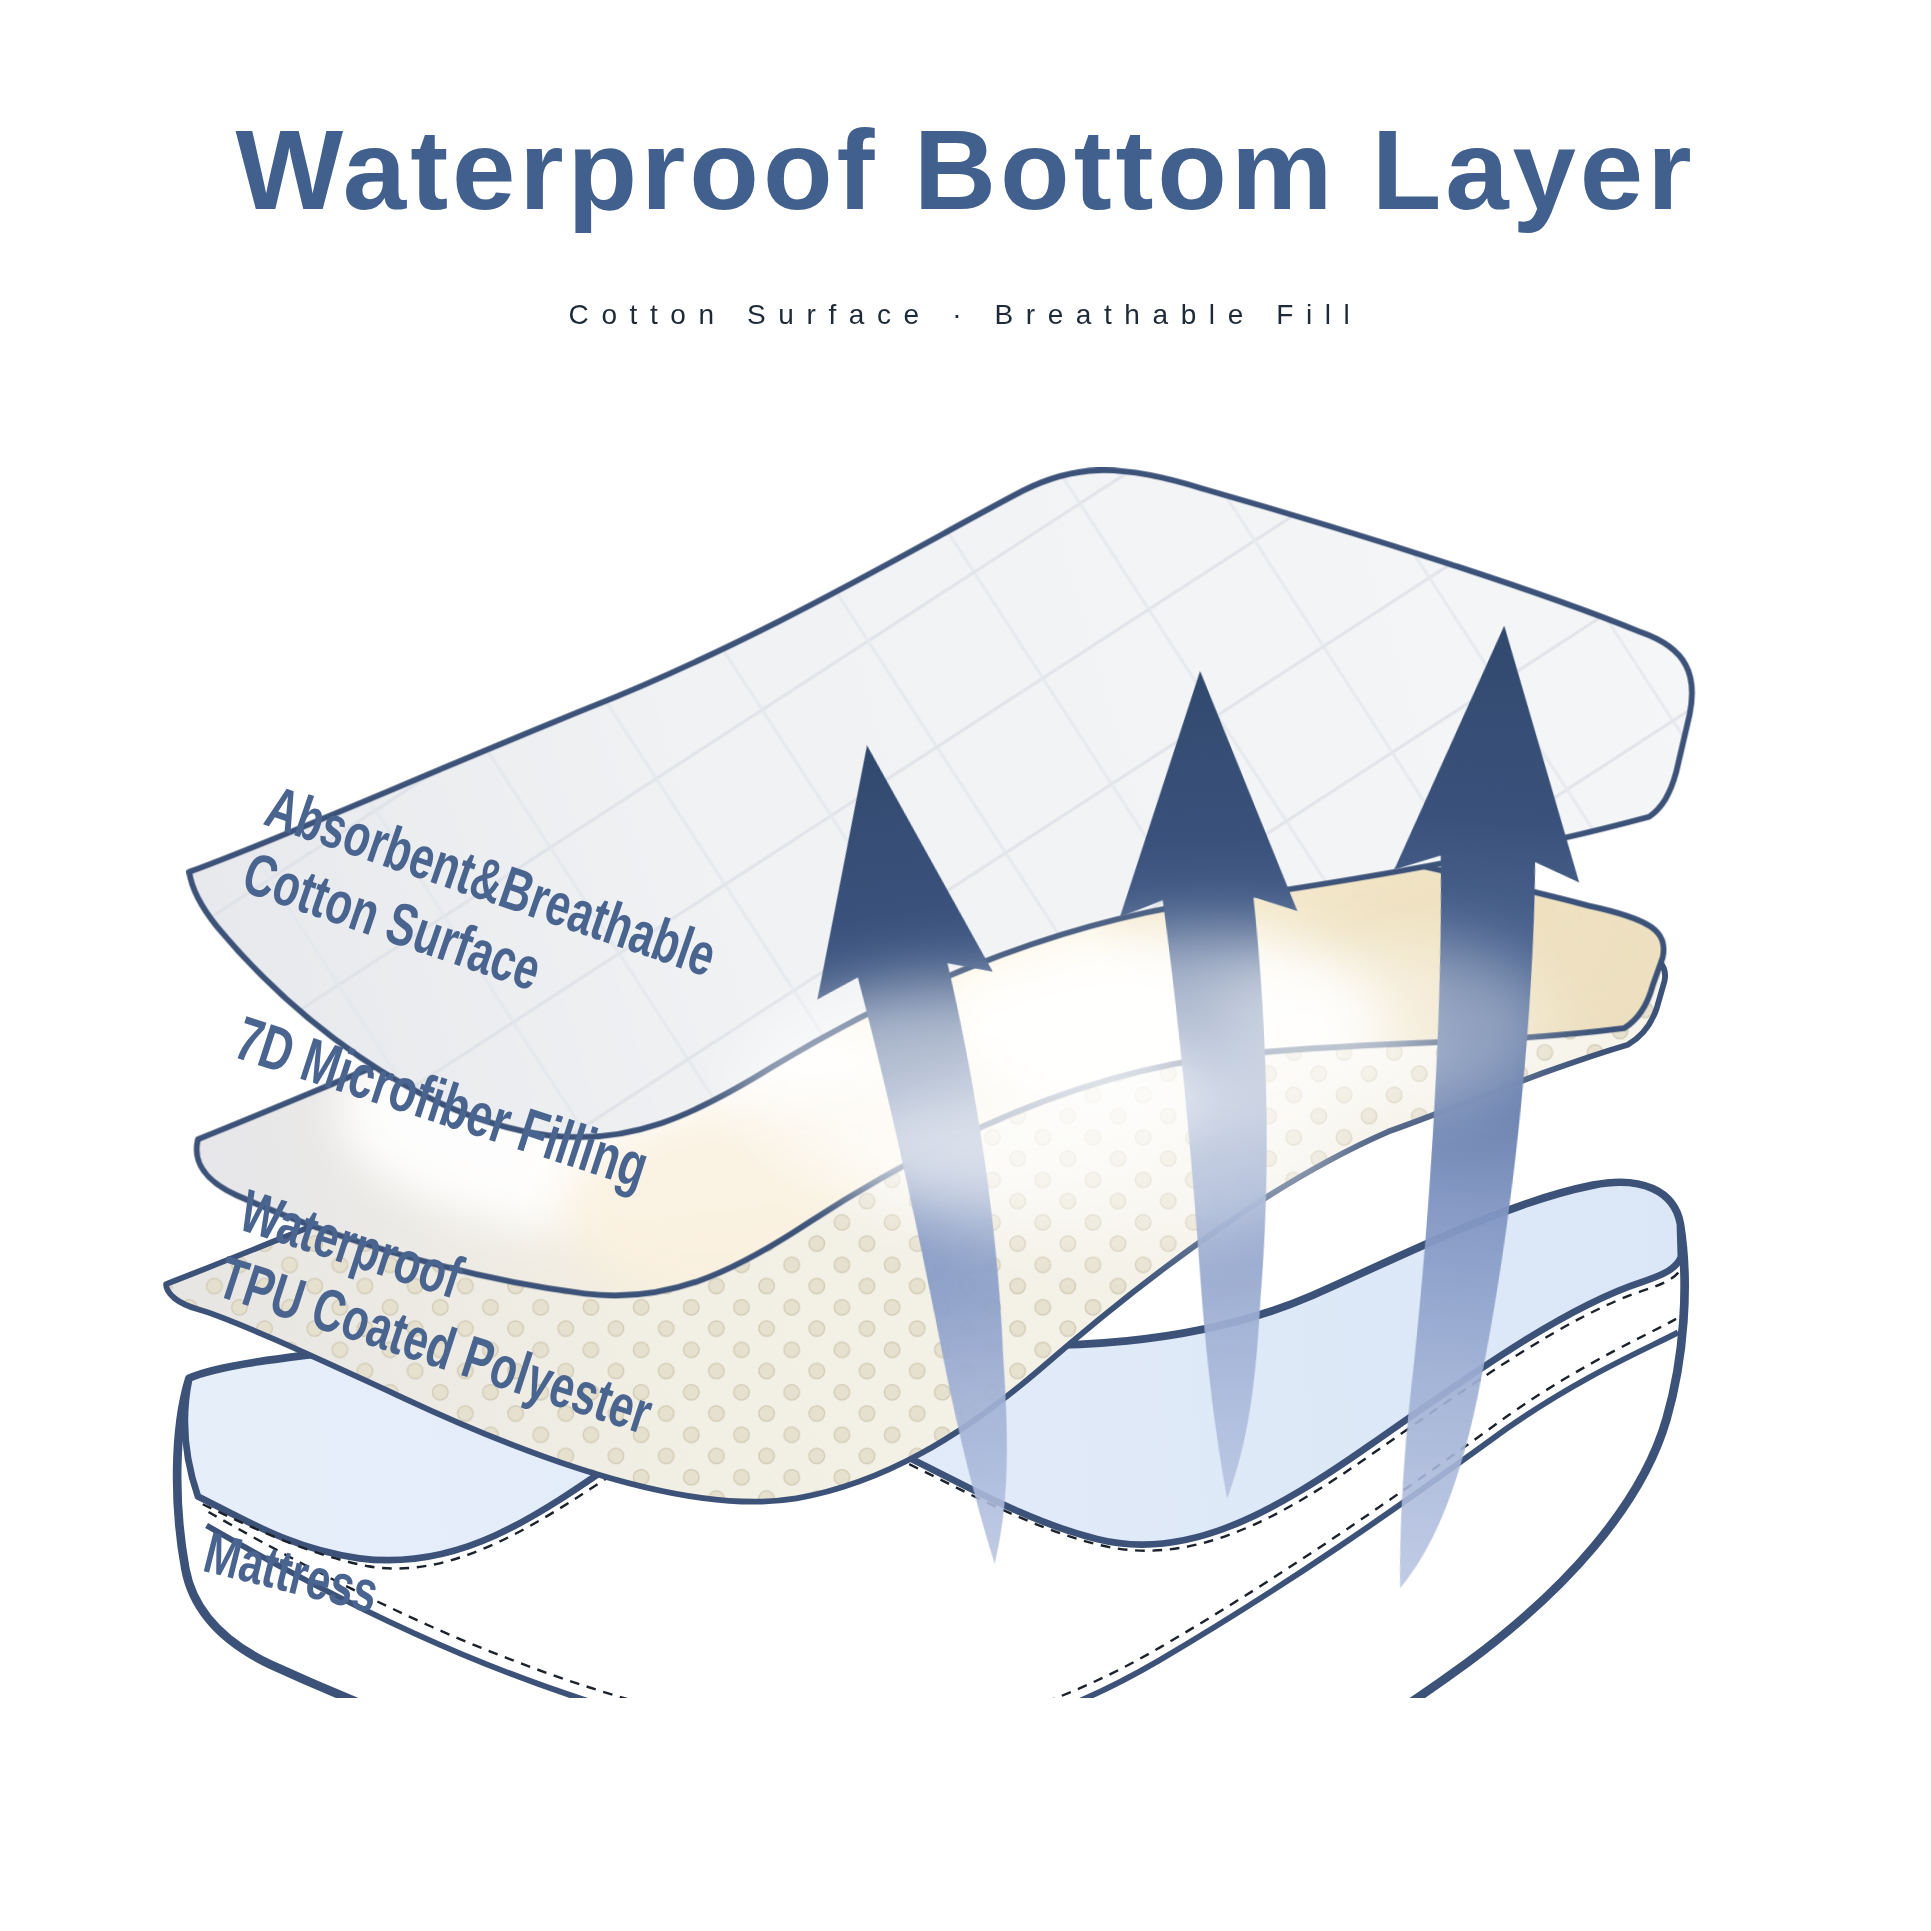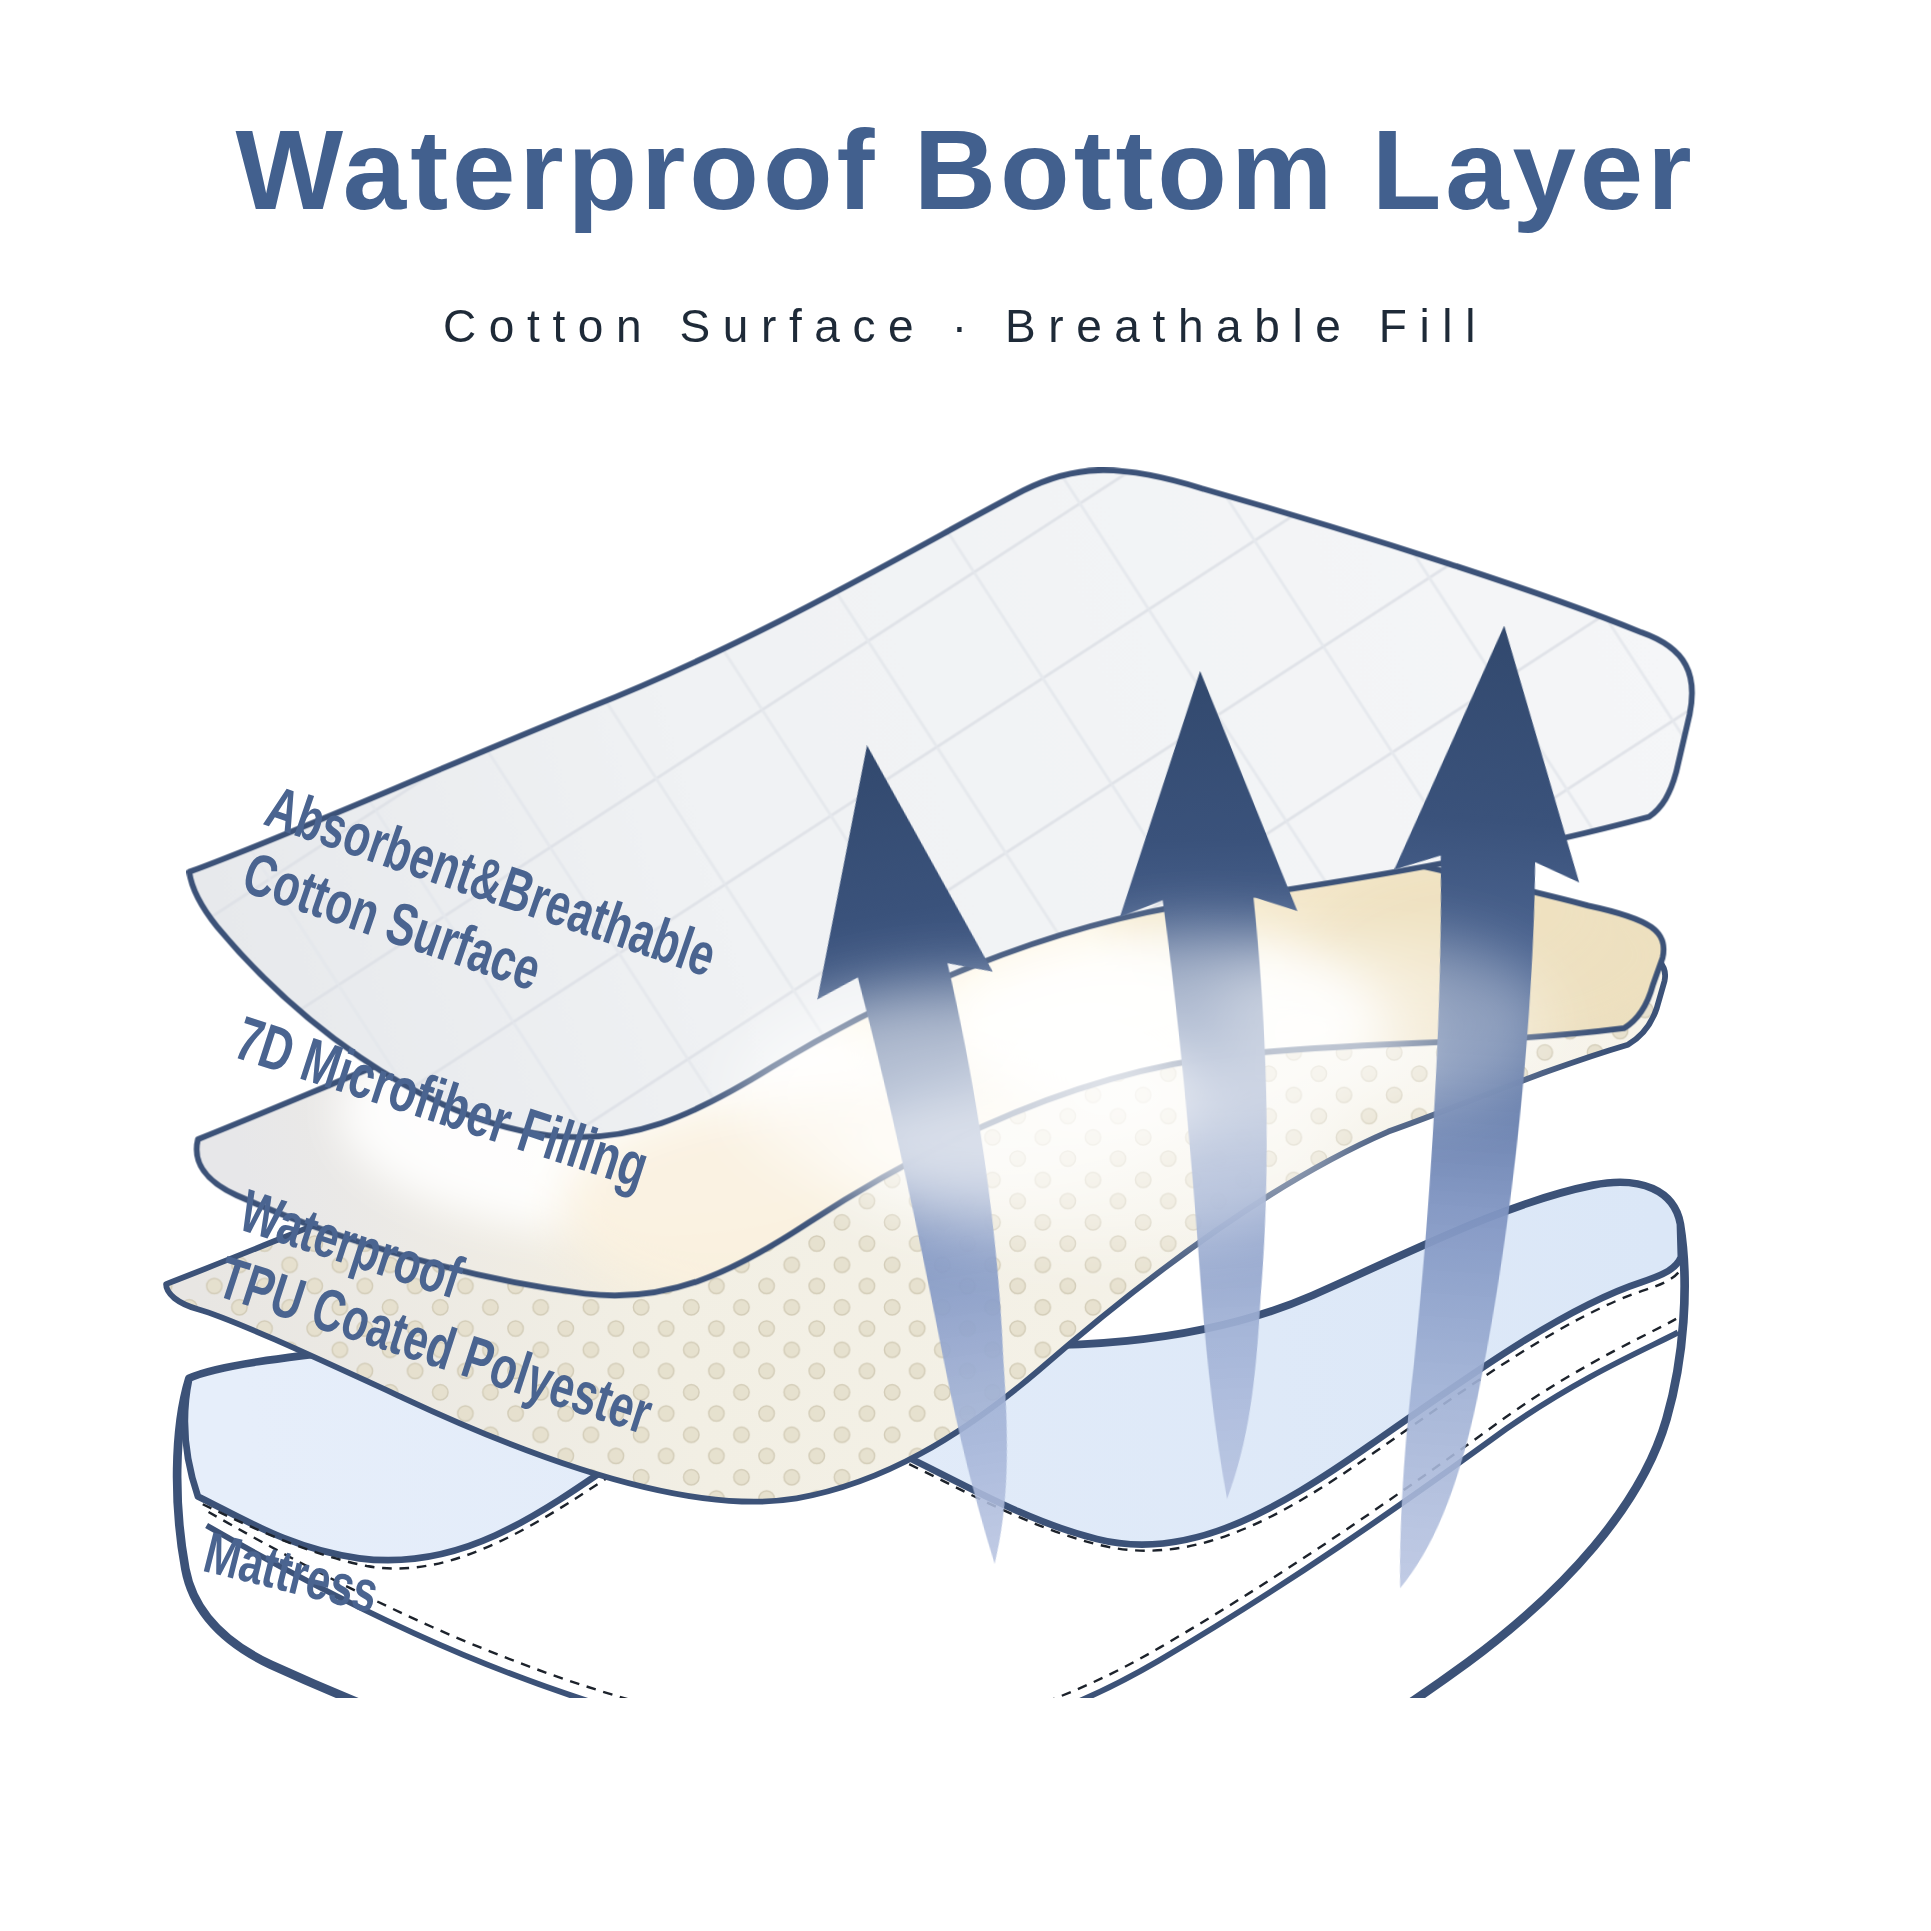--- a/index.html
+++ b/index.html
@@ -9,21 +9,21 @@
 
   .title{
     position:absolute;left:0;top:104px;width:1931px;
     text-align:center;
     font-size:114px;font-weight:bold;letter-spacing:3.9px;
     color:#42608e;white-space:nowrap;
   }
   .subtitle{
     position:absolute;left:0;top:299px;width:1931px;
     text-align:center;
-    font-size:46px;font-weight:400;letter-spacing:12.6px;
+    font-size:28px;font-weight:400;letter-spacing:12.6px;
     color:#1e2a38;white-space:nowrap;
   }
   .layer-label{
     position:absolute;
     color:#4a6490;font-weight:bold;
     transform-origin:0 0;
     white-space:nowrap;
     line-height:1.16;
   }
   .lbl-cotton{left:280px;top:772px;font-size:60px;transform:rotate(19deg) scaleX(0.72);}

